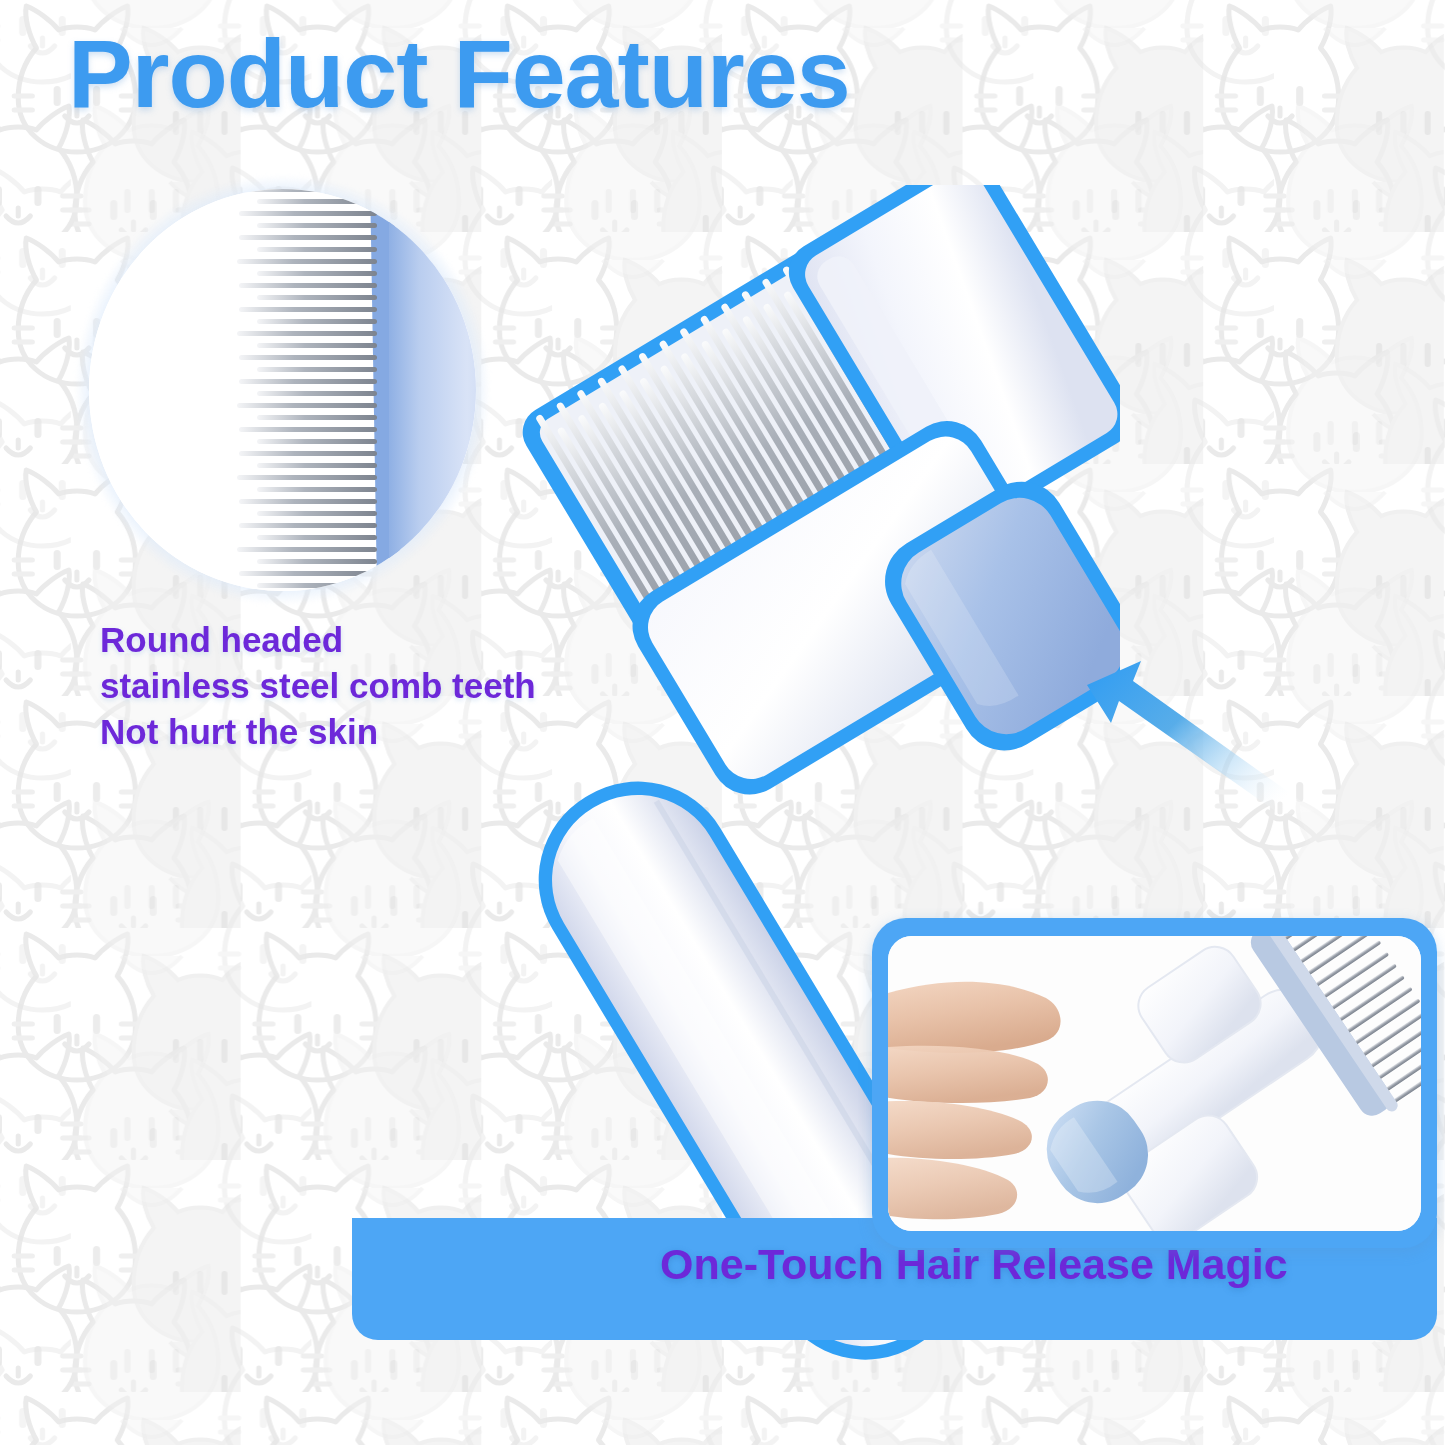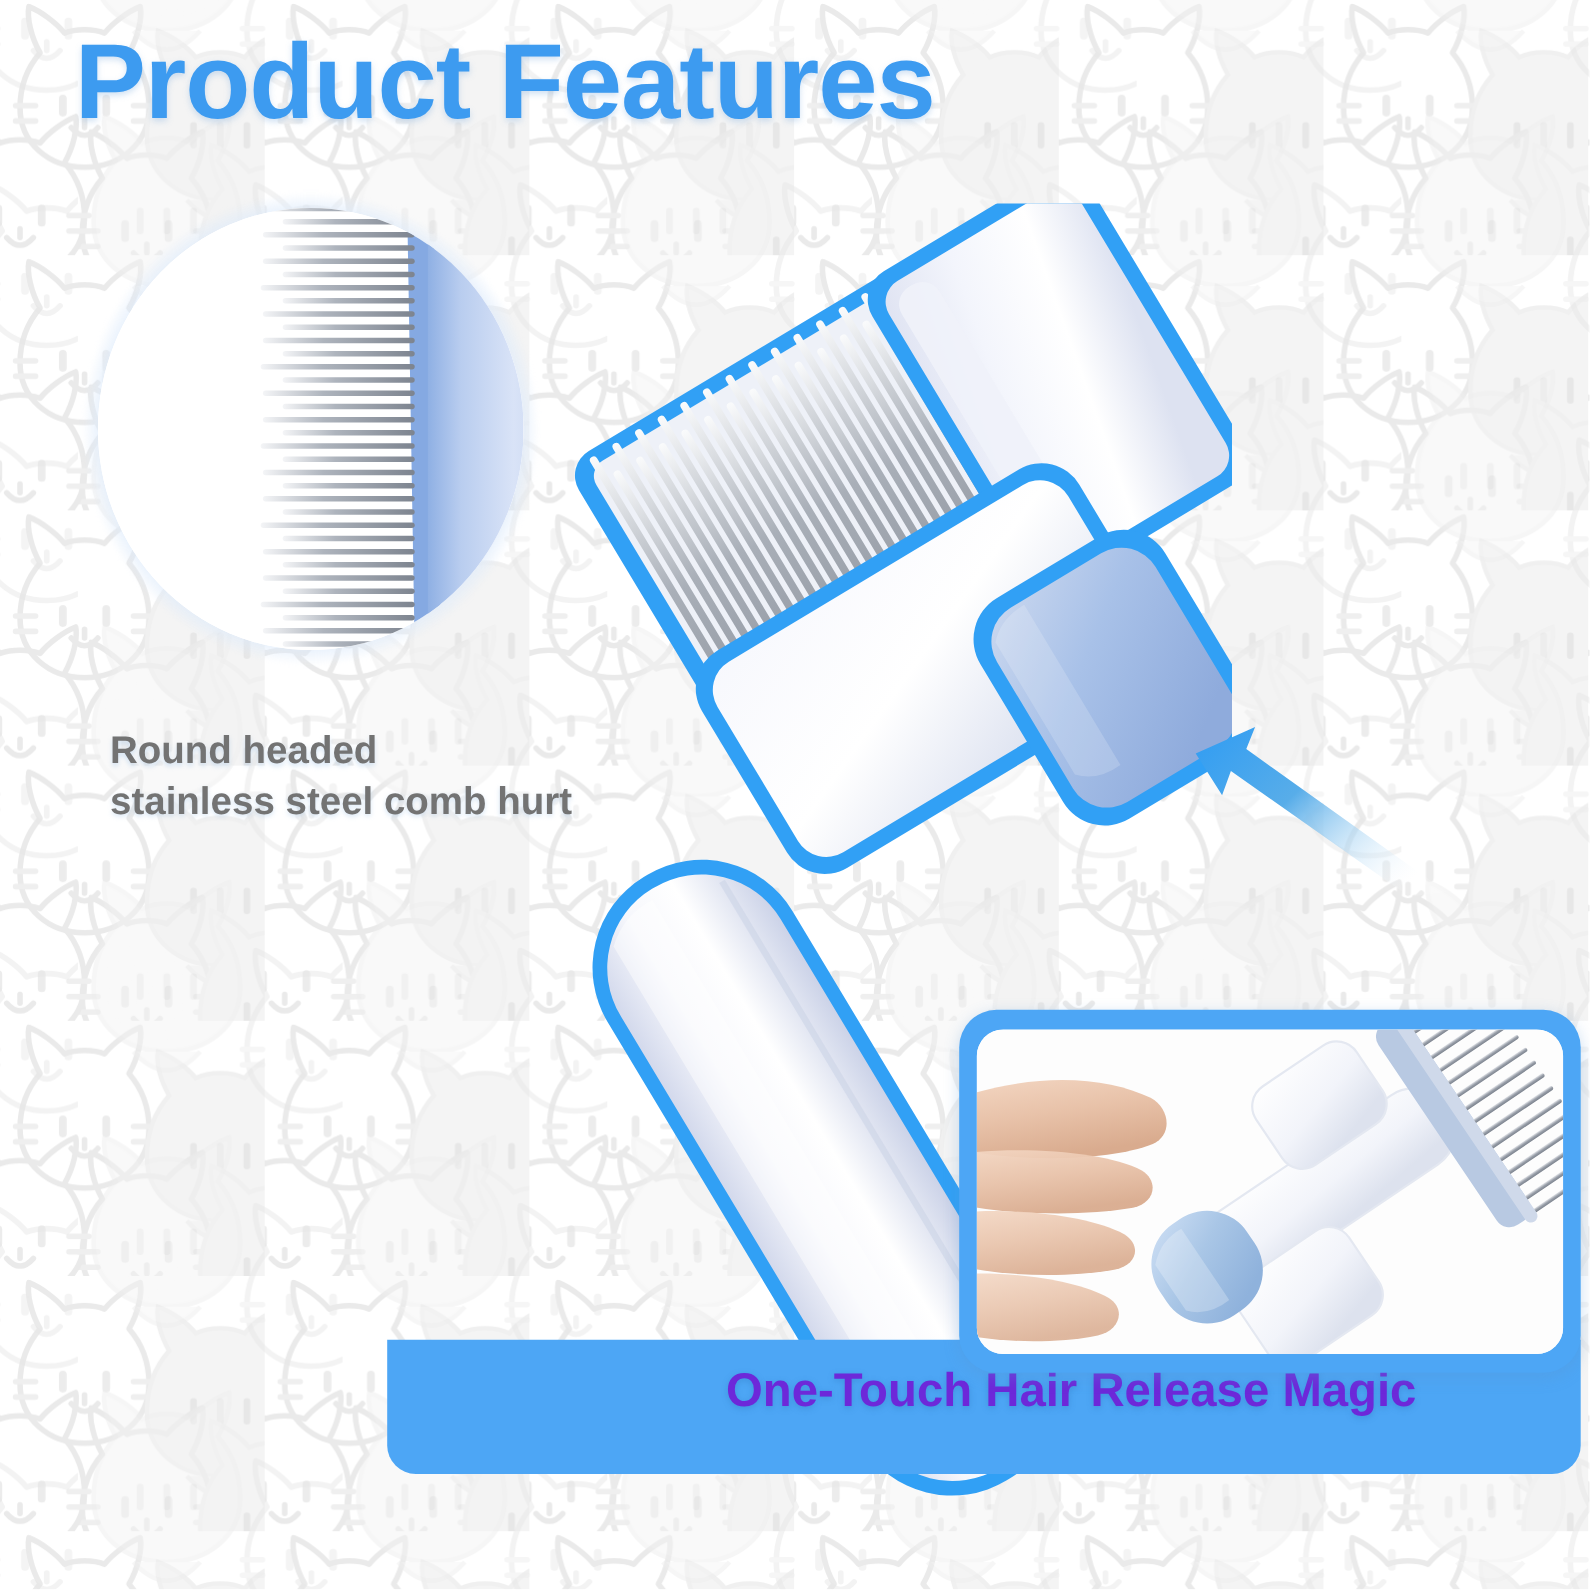--- a/index.html
+++ b/index.html
@@ -33,23 +33,22 @@
     filter:blur(2px);
   }
   .circle-clip{
     position:absolute;left:14px;top:14px;width:387px;height:402px;border-radius:50%;
     background:#fff;overflow:hidden;
   }
 
   
   .feature-text{
     position:absolute;left:100px;top:617px;width:520px;
-    color:#737373;font-size:35px;font-weight:bold;line-height:1.32;
+    color:#6d28d9;font-size:35px;font-weight:bold;line-height:1.32;
     text-shadow:0 2px 5px rgba(150,190,230,.40);
-    margin-top:43px;
   }
   .feature-text div{white-space:nowrap;}
 
   
   #product{position:absolute;left:330px;top:185px;width:790px;height:1190px;}
 
   
   #arrow{position:absolute;left:1075px;top:625px;width:250px;height:190px;}
 
   
@@ -185,21 +184,22 @@
             <rect x="168" y="370" width="120" height="5" rx="2.5"></rect>
             <rect x="168" y="394" width="120" height="5" rx="2.5"></rect>
           </g>
         </g>
       </svg>
     </div>
   </div>
 
   <div class="feature-text">
     <div>Round headed</div>
-    <div>stainless steel comb hurt</div>
+    <div>stainless steel comb teeth</div>
+    <div>Not hurt the skin</div>
   </div>
 
   <svg id="product" viewBox="0 0 790 1190">
     <defs>
       <linearGradient id="bodyG" x1="0" y1="0" x2="1" y2="0.3">
         <stop offset="0" stop-color="#dfe3f2"></stop>
         <stop offset="0.35" stop-color="#f3f5fc"></stop>
         <stop offset="0.7" stop-color="#ffffff"></stop>
         <stop offset="1" stop-color="#dde2f1"></stop>
       </linearGradient>

